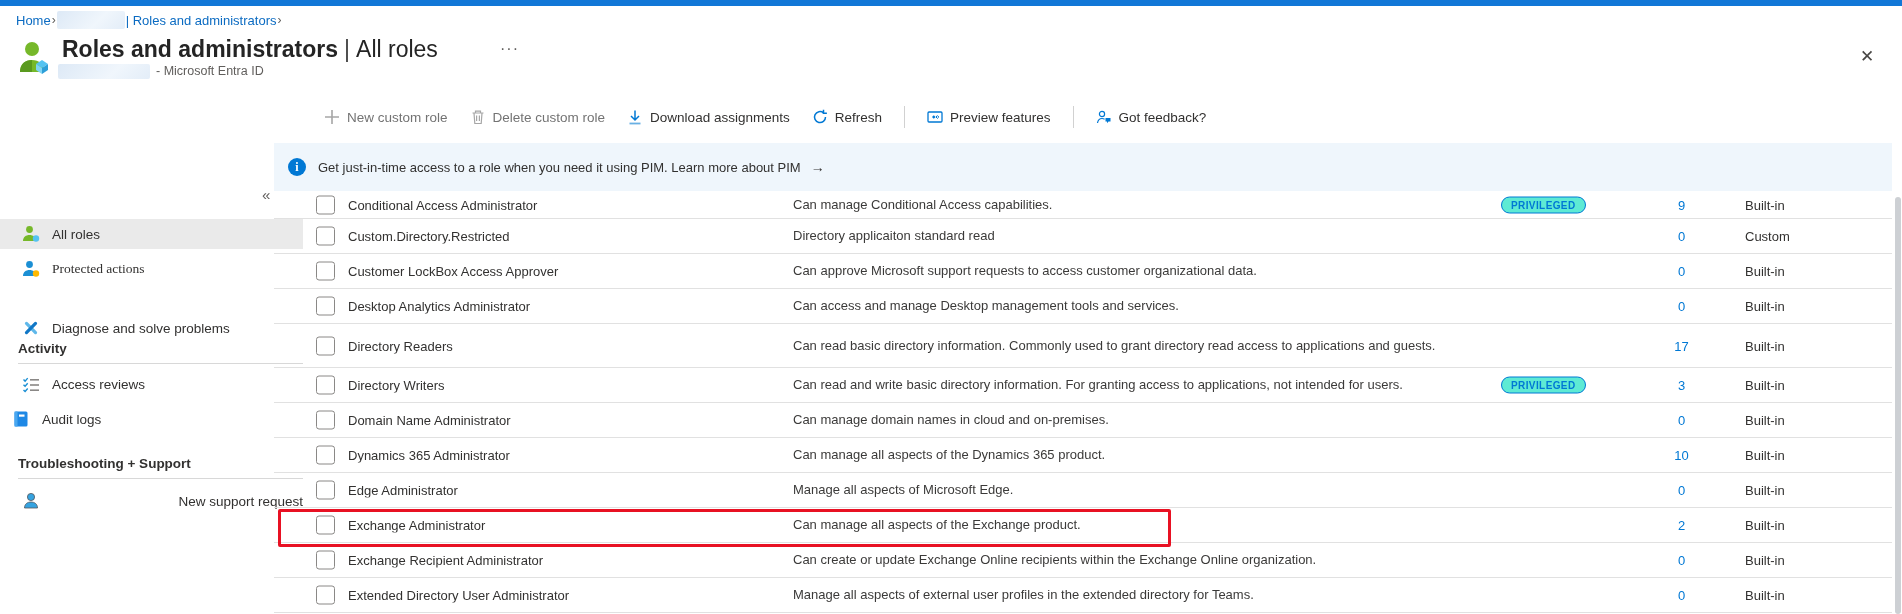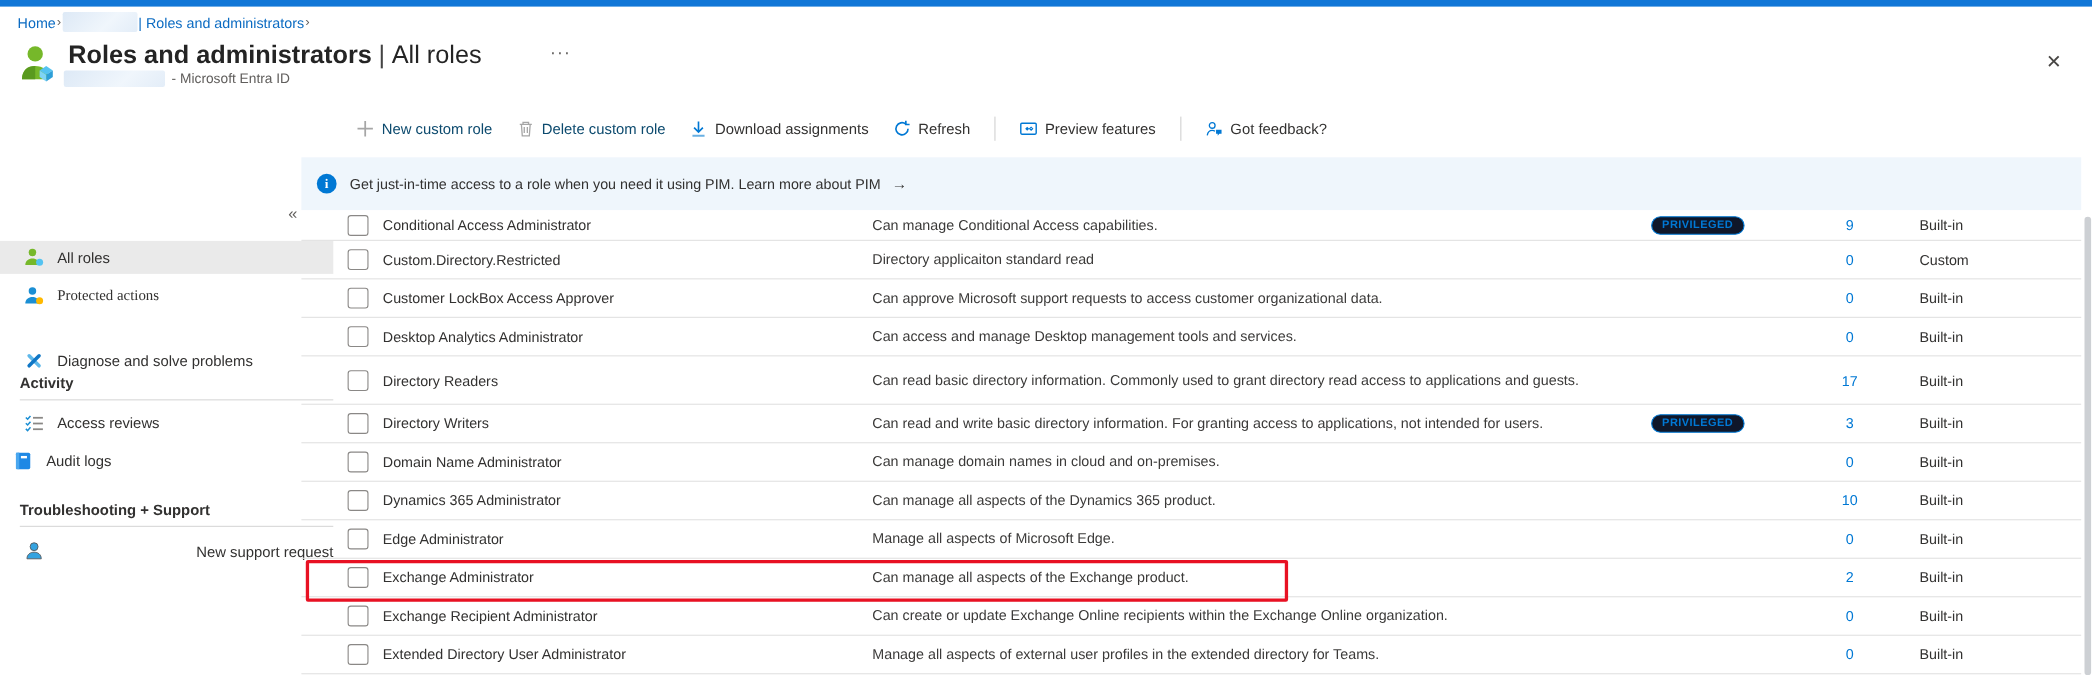--- a/index.html
+++ b/index.html
@@ -29,21 +29,21 @@
   .side-item { position:absolute; left:0; width:303px; height:30px; display:flex; align-items:center;
     gap:12px; padding-left:22px; font-size:13.5px; cursor:pointer; }
   .side-item.selected { background:#eaeaea; }
   .side-head { position:absolute; left:18px; font-size:13.5px; font-weight:700; color:#323130; }
   .side-divider { position:absolute; left:18px; width:285px; height:1px; background:#d8d8d8; }
   .sicon { width:18px; height:18px; flex:0 0 18px; }
 
   
   #toolbar { left:324px; top:100px; height:34px; display:flex; align-items:center; gap:22px; font-size:13.5px; white-space:nowrap; }
   .tb-item { display:flex; align-items:center; gap:7px; cursor:pointer; color:#323130; }
-  .tb-item.disabled { color:#0c4a6e; cursor:default;text-align:center; }
+  .tb-item.disabled { color:#737373; cursor:default;text-align:center; }
   .tb-sep { width:1px; height:22px; background:#d1d1d1; }
   .tb-icon { width:16px; height:16px; }
 
   
   #banner { left:274px; top:143px; width:1618px; height:48px; background:#eff6fc;
     display:flex; align-items:center; padding-left:14px; font-size:13px; cursor:pointer; }
   #banner-info-icon { width:18px; height:18px; border-radius:50%; background:#0078d4; color:#fff;
     font-size:12px; font-weight:700; display:flex; align-items:center; justify-content:center;
     font-family:"Liberation Serif", serif; margin-right:12px; flex:0 0 18px; }
   #banner-arrow { margin-left:10px; font-size:14px; }
@@ -51,21 +51,21 @@
   
   #roles-table { left:274px; top:191px; width:1618px; }
   .table-row { position:relative; height:35px; border-bottom:1px solid #e1e1e1; }
   .table-row:first-child { height:28px; }
   .table-row:nth-child(5) { height:44px; }
   .cell { position:absolute; top:50%; transform:translateY(-50%); font-size:13px; }
   .cb { left:42px; width:19px; height:19px; border:1px solid #8a8886; border-radius:3px; background:#fff; cursor:pointer; }
   .name { left:74px; width:430px; color:#323130; cursor:pointer; white-space:nowrap; overflow:hidden; }
   .desc { left:519px; width:672px; color:#3b3a39; line-height:16px; }
   .badge { left:1227px; border:1.5px solid #0078d4; color:#0078d4; font-size:10px; font-weight:700;
-    letter-spacing:.4px; border-radius:10px; padding:2px 9px 2px; background:#0f172a; }
+    letter-spacing:.4px; border-radius:10px; padding:2px 9px 2px; background:#5eead4; }
   .count { left:1380px; width:55px; text-align:center; color:#0078d4; text-decoration:none; cursor:pointer; }
   .rtype { left:1471px; width:120px; color:#323130; }
 
   #highlight-box { left:278px; top:509px; width:893px; height:38px;
     border:3px solid #e81123; border-radius:2px; pointer-events:none; }
   #scrollbar { left:1895px; top:197px; width:6px; height:417px; background:#cdd0d4; border-radius:3px; cursor:pointer; }
 </style>
 </head>
 <body>
 

